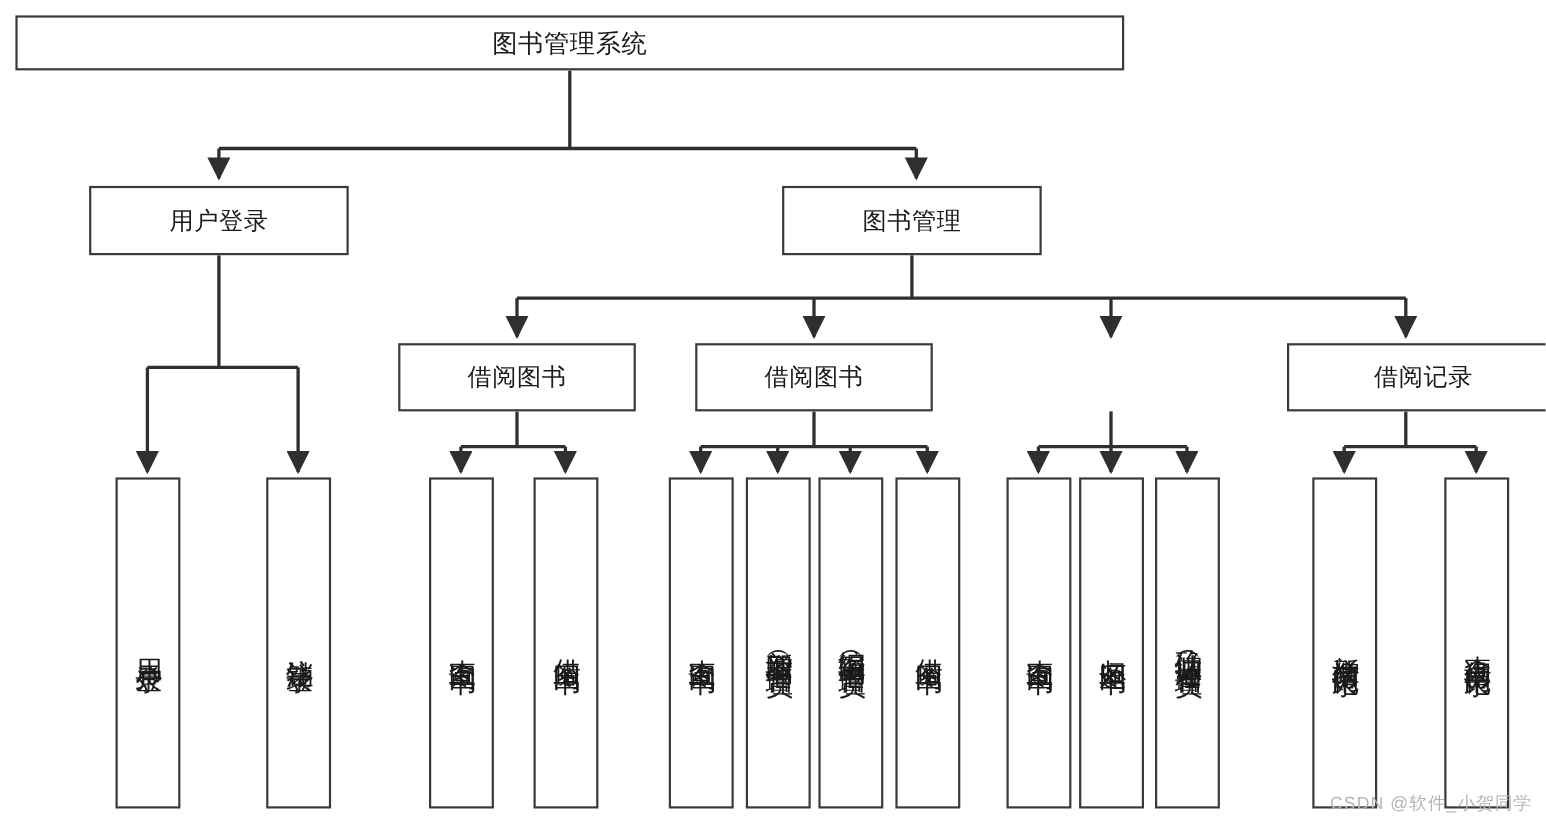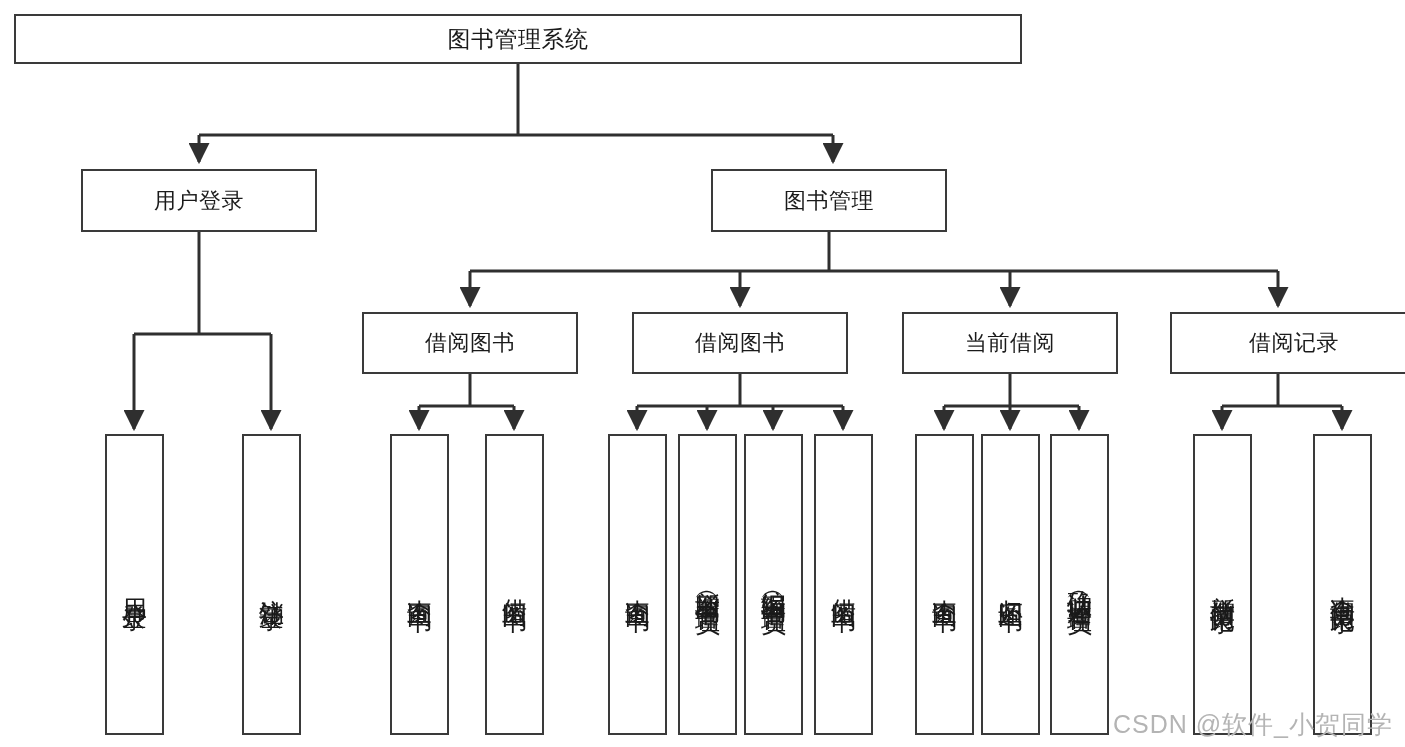--- a/index.html
+++ b/index.html
@@ -62,21 +62,21 @@
     text-orientation: upright;
     font-size: 25px;
     line-height: 1.0;
     letter-spacing: 3px;
     white-space: nowrap;
   }
   .watermark {
     position: absolute;
     right: 12px;
     bottom: 6px;
-    font-size: 25px;
+    font-size: 16px;
     color: #b4b4b4;
     letter-spacing: 1px;
     white-space: nowrap;
     user-select: none;
   }
 </style>
 </head>
 <body>
 
 <div id="canvas">
@@ -141,23 +141,20 @@
   <div class="node horizontal" style="left:711px; top:169px; width:236px; height:63px;">
     <span class="label">图书管理</span>
   </div>
 
   <div class="node horizontal" style="left:362px; top:312px; width:216px; height:62px;">
     <span class="label">借阅图书</span>
   </div>
   <div class="node horizontal" style="left:632px; top:312px; width:216px; height:62px;">
     <span class="label">借阅图书</span>
   </div>
-  <div class="node horizontal" style="left:902px; top:312px; width:216px; height:62px;">
-    <span class="label">当前借阅</span>
-  </div>
   <div class="node horizontal" style="left:1170px; top:312px; width:248px; height:62px;">
     <span class="label">借阅记录</span>
   </div>
 
   <div class="node vertical" style="left:105px; top:434px; width:59px; height:301px;">
     <span class="label">用户登录</span>
   </div>
   <div class="node vertical" style="left:242px; top:434px; width:59px; height:301px;">
     <span class="label">注销登录</span>
   </div>

